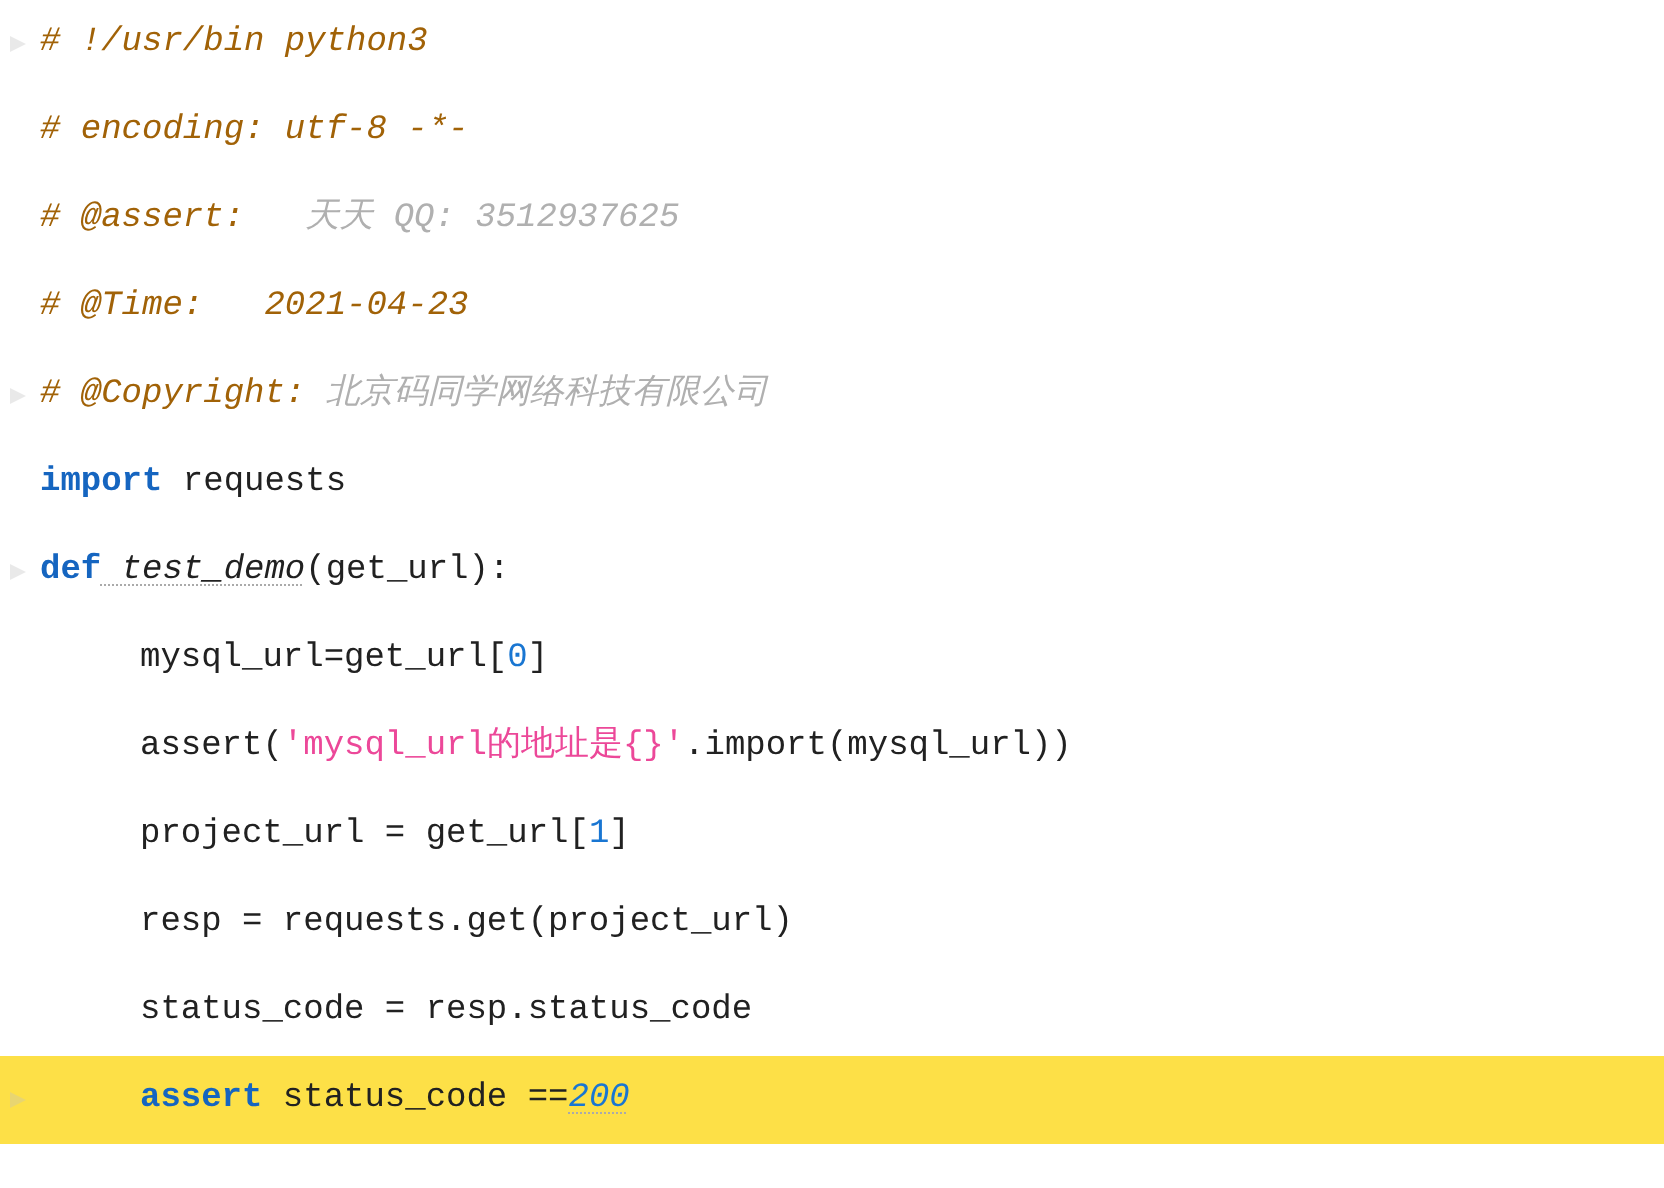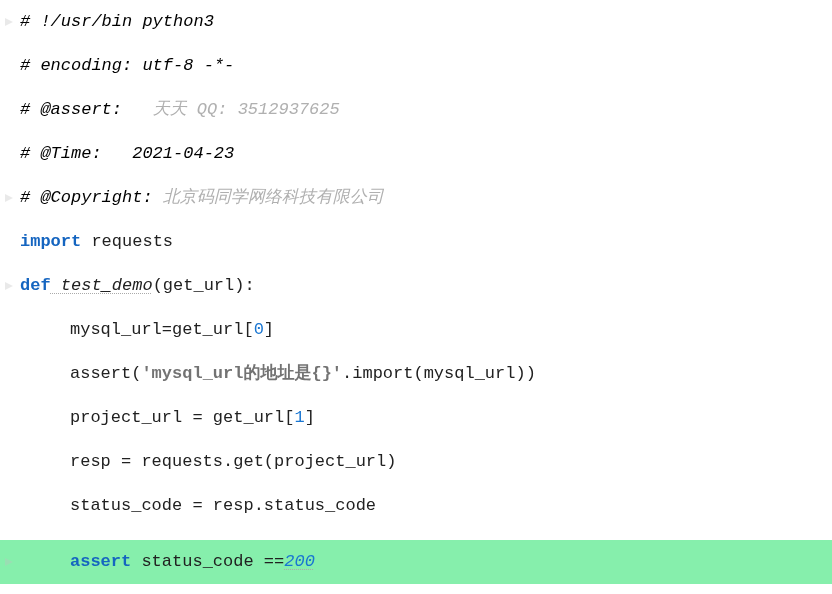--- a/index.html
+++ b/index.html
@@ -30,34 +30,33 @@
     background: #c0c0c0;
     clip-path: polygon(0 0, 100% 50%, 0 100%);
     opacity: 0.35;
   }
   .line {
     display: flex;
     min-height: 44px;
     align-items: center;
   }
   .line.highlight {
-    background: #86efac;
-    margin-top: 12px;
+    background: #fde047;
   }
   .code {
     white-space: pre;
     padding-left: 2px;
   }
   .indent { display:inline-block; width: 50px; }
-  .comment { color: #000000; font-style: italic; }
+  .comment { color: #a16207; font-style: italic; }
   .comment-cn { color: #b0b0b0; font-style: italic; margin-top: 12px; }
   .kw { color: #1565c0; font-weight: bold; }
   .kw2 { color: #1565c0; font-weight: bold; }
   .num { color: #1976d2; }
-  .str { color: #737373; font-weight: bold; }
+  .str { color: #ec4899; font-weight: normal; }
   .plain { color: #212121; }
   .squiggle {
     text-decoration: underline dotted #aaa;
     text-decoration-thickness: 1px;
     text-underline-offset: 3px;
     font-style: italic;
   }
 </style>
 </head>
 <body>

